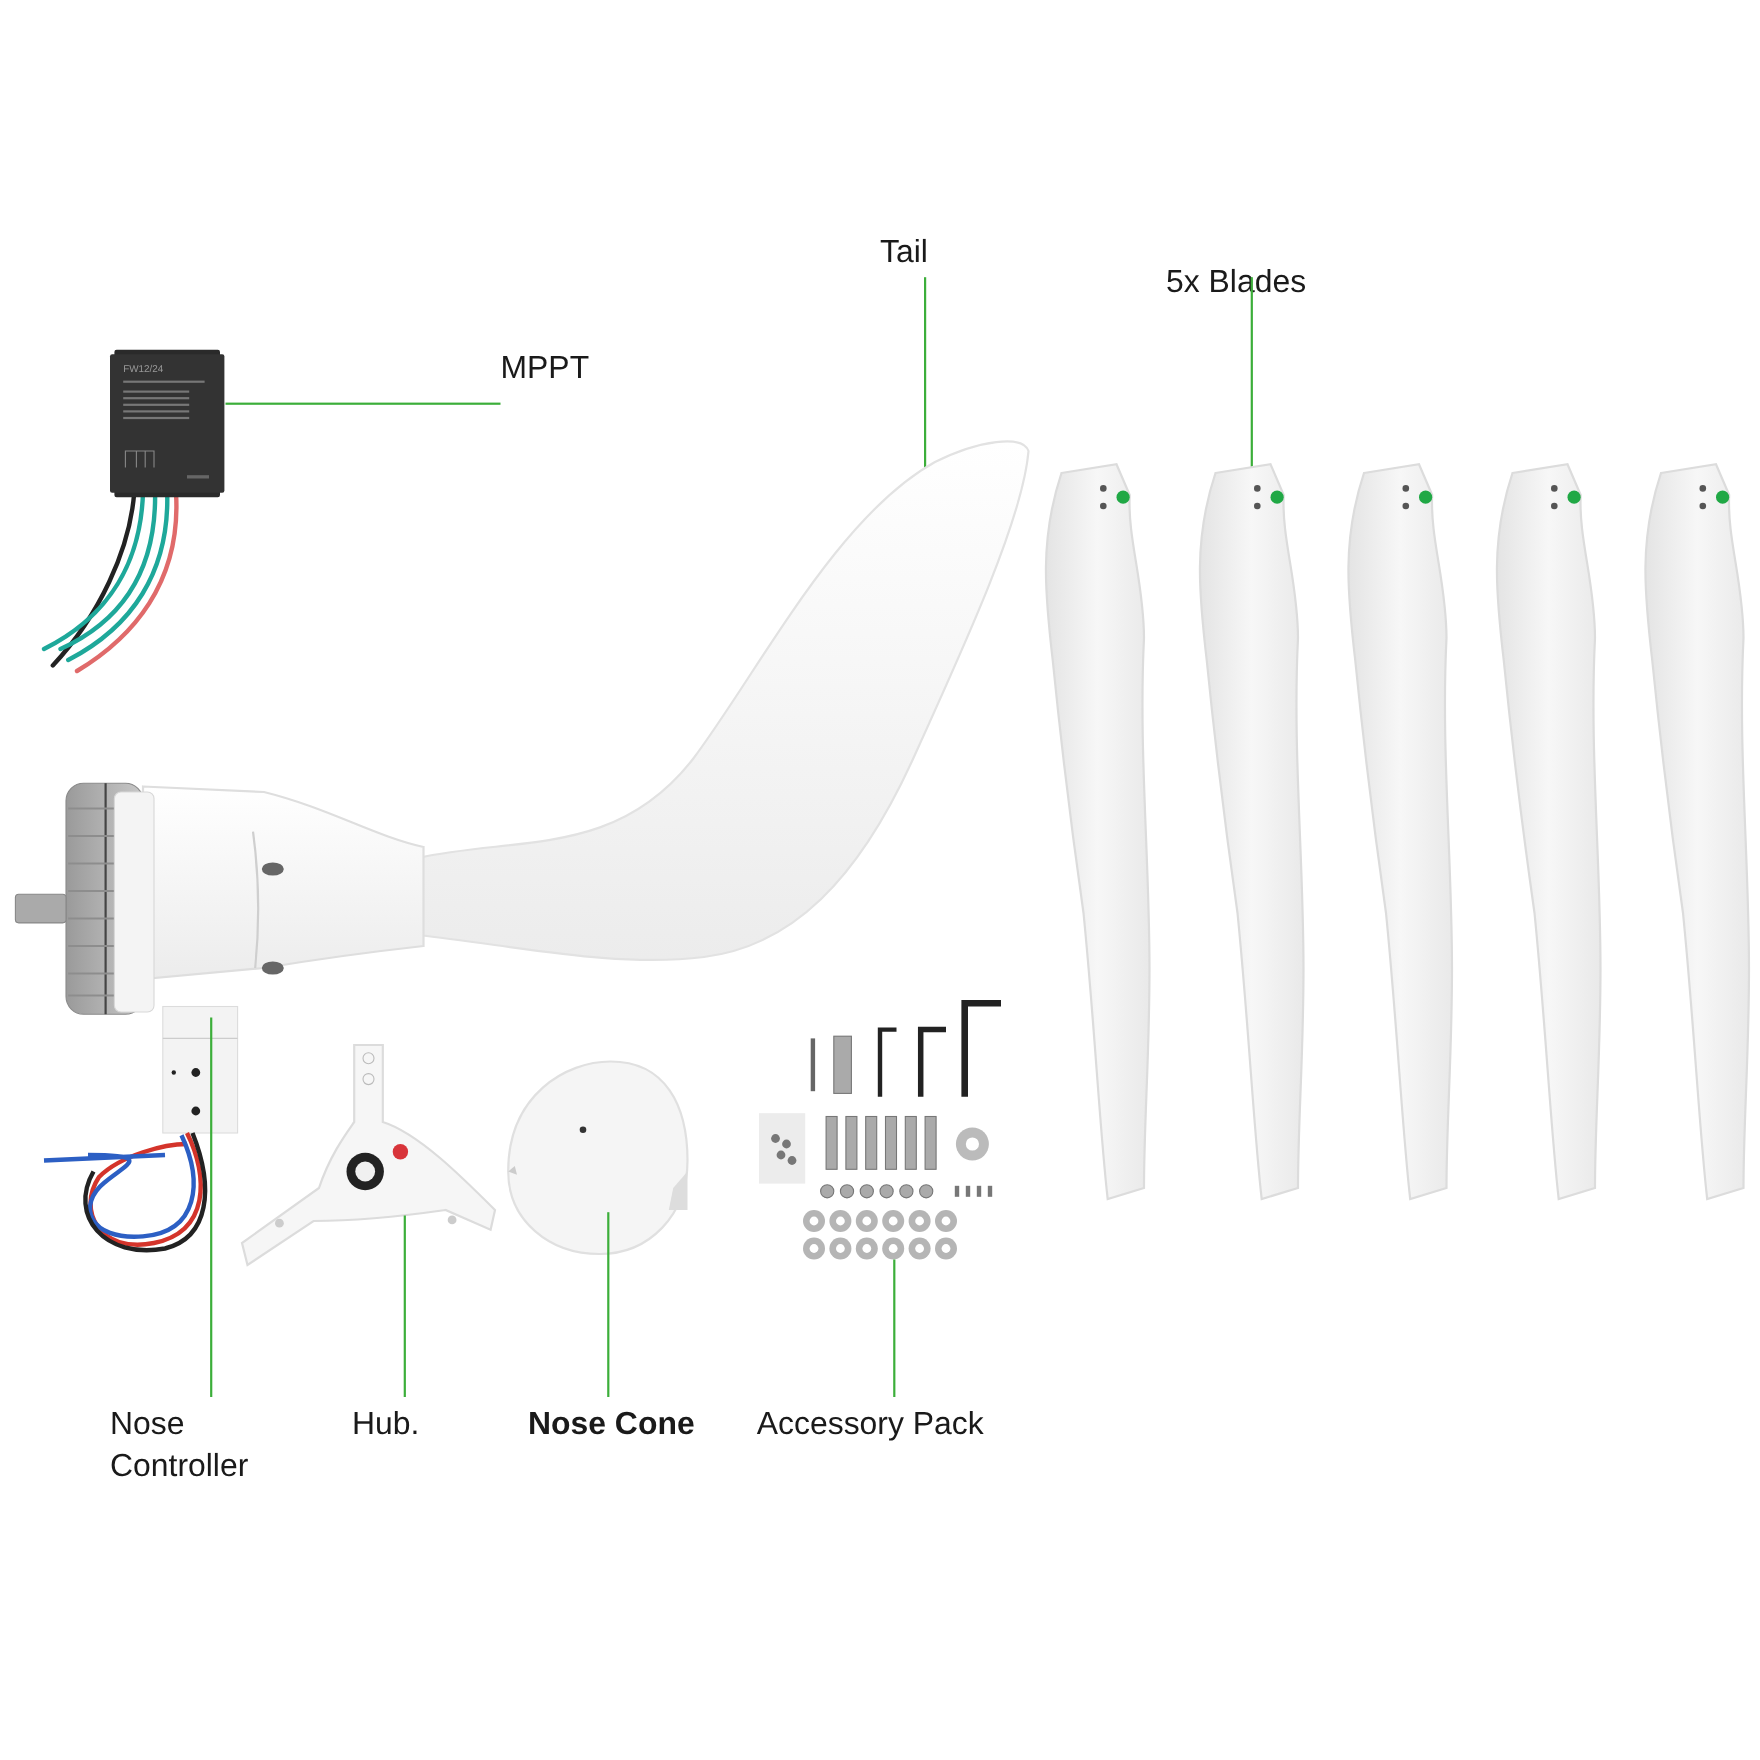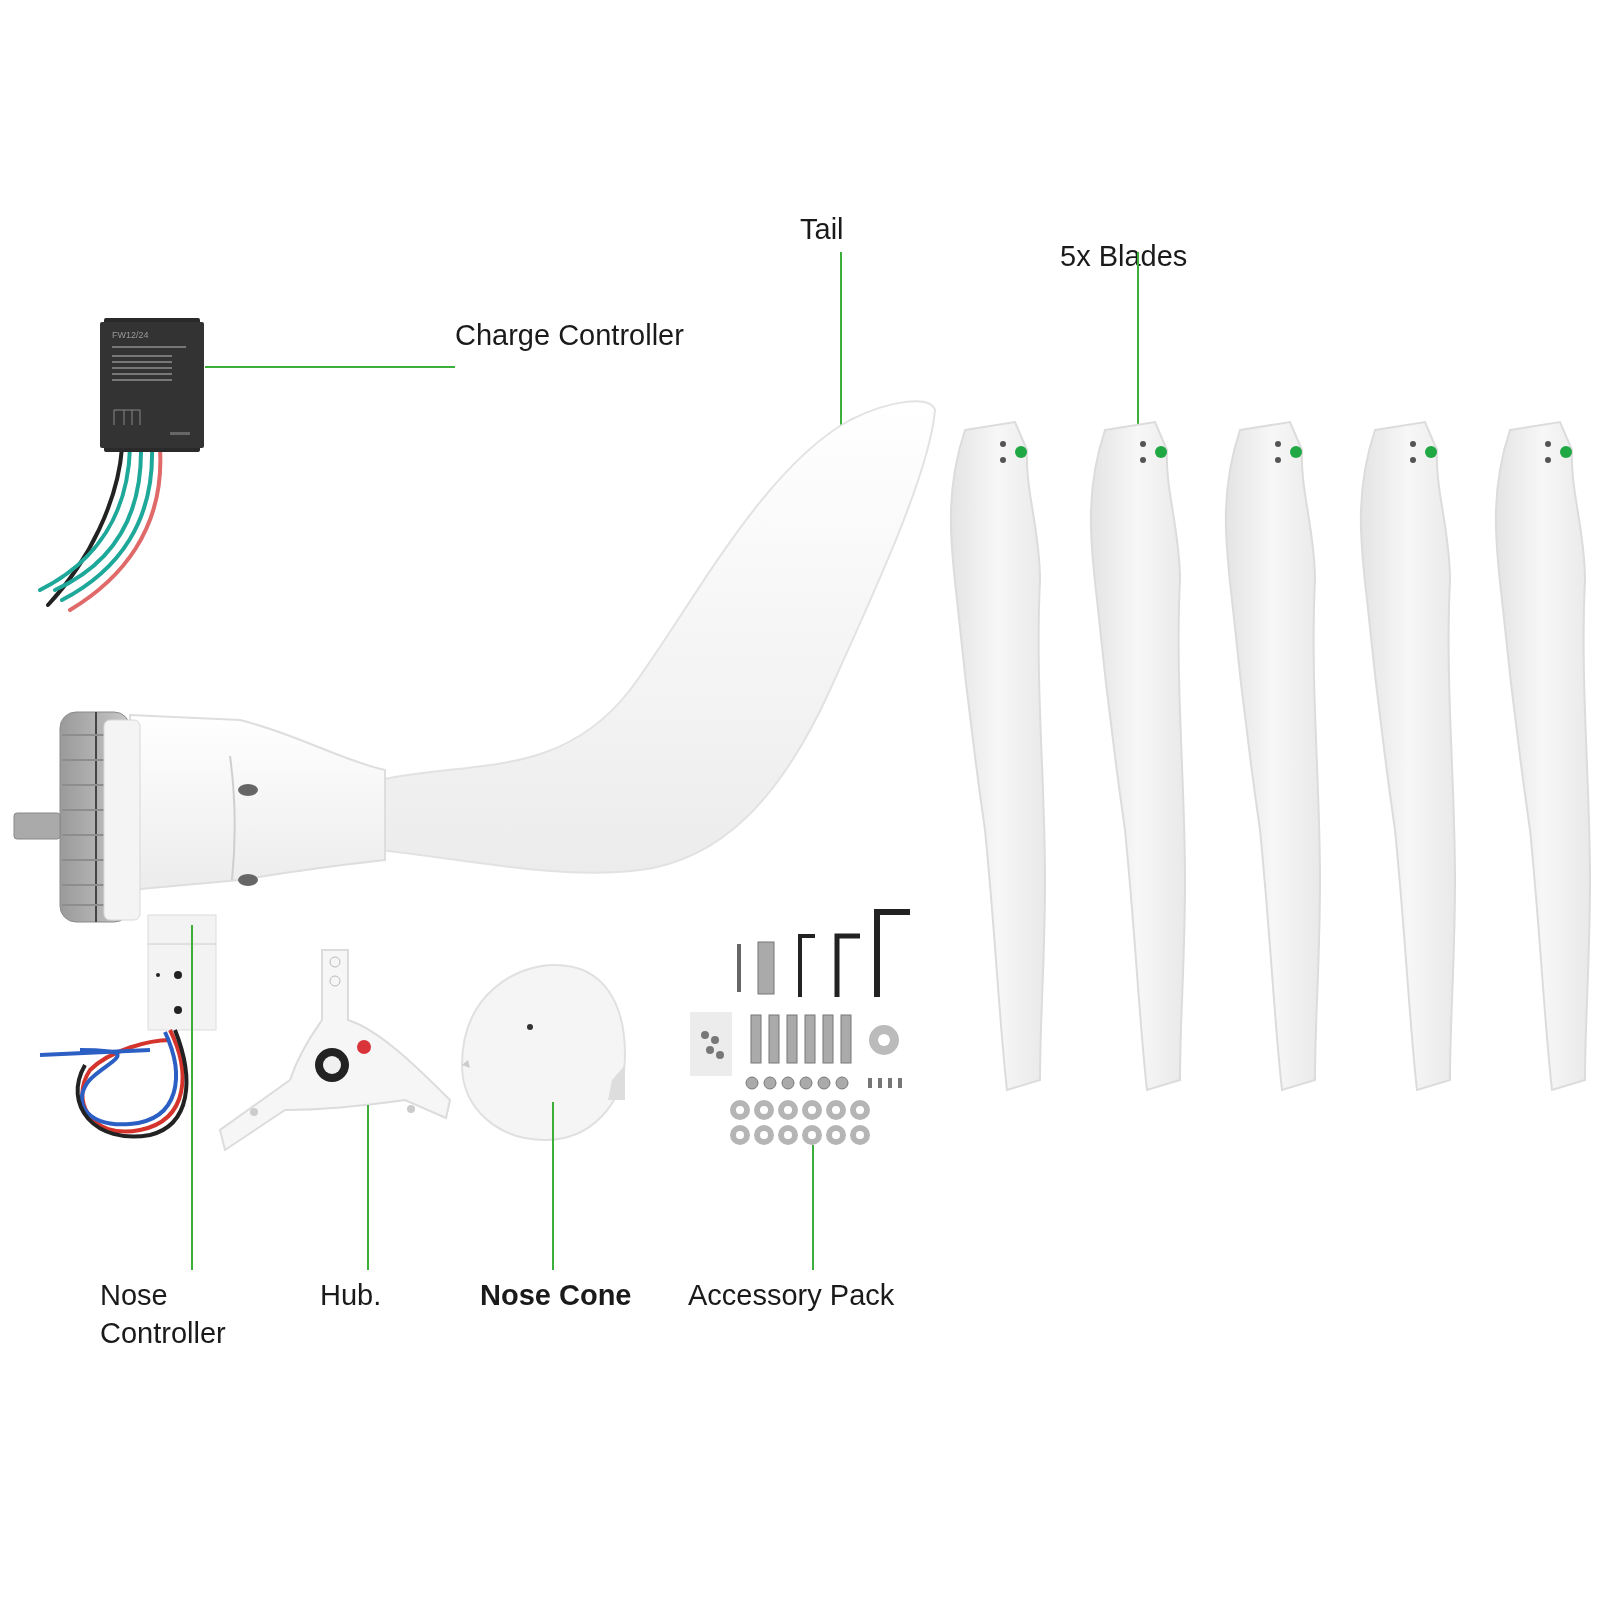--- a/index.html
+++ b/index.html
@@ -37,21 +37,21 @@
   </g>
   <g stroke="#888" fill="none" stroke-width="1">
     <path d="M114 425 V410 H140 V425 M124 410 V425 M132 410 V425"></path>
   </g>
   <g fill="#666">
       <rect x="170" y="432" width="20" height="3"></rect>
     </g>
 </svg>
 <div class="leader h" style="left:205px;top:366px;width:250px;"></div>
 <div class="label" style="left:455px;top:316px;width:300px;">
-  <div>Charge Controller</div>
+  <div>MPPT</div>
 </div>
 
 <div class="label" style="left:800px;top:210px;width:80px;">Tail</div>
 <div class="leader v" style="left:840px;top:252px;height:185px;"></div>
 
 <svg width="1600" height="1600" style="left:0;top:0">
   <defs>
     <linearGradient id="whiteBody" x1="0" y1="0" x2="0" y2="1">
       <stop offset="0" stop-color="#ffffff"></stop>
       <stop offset="1" stop-color="#ececec"></stop>

